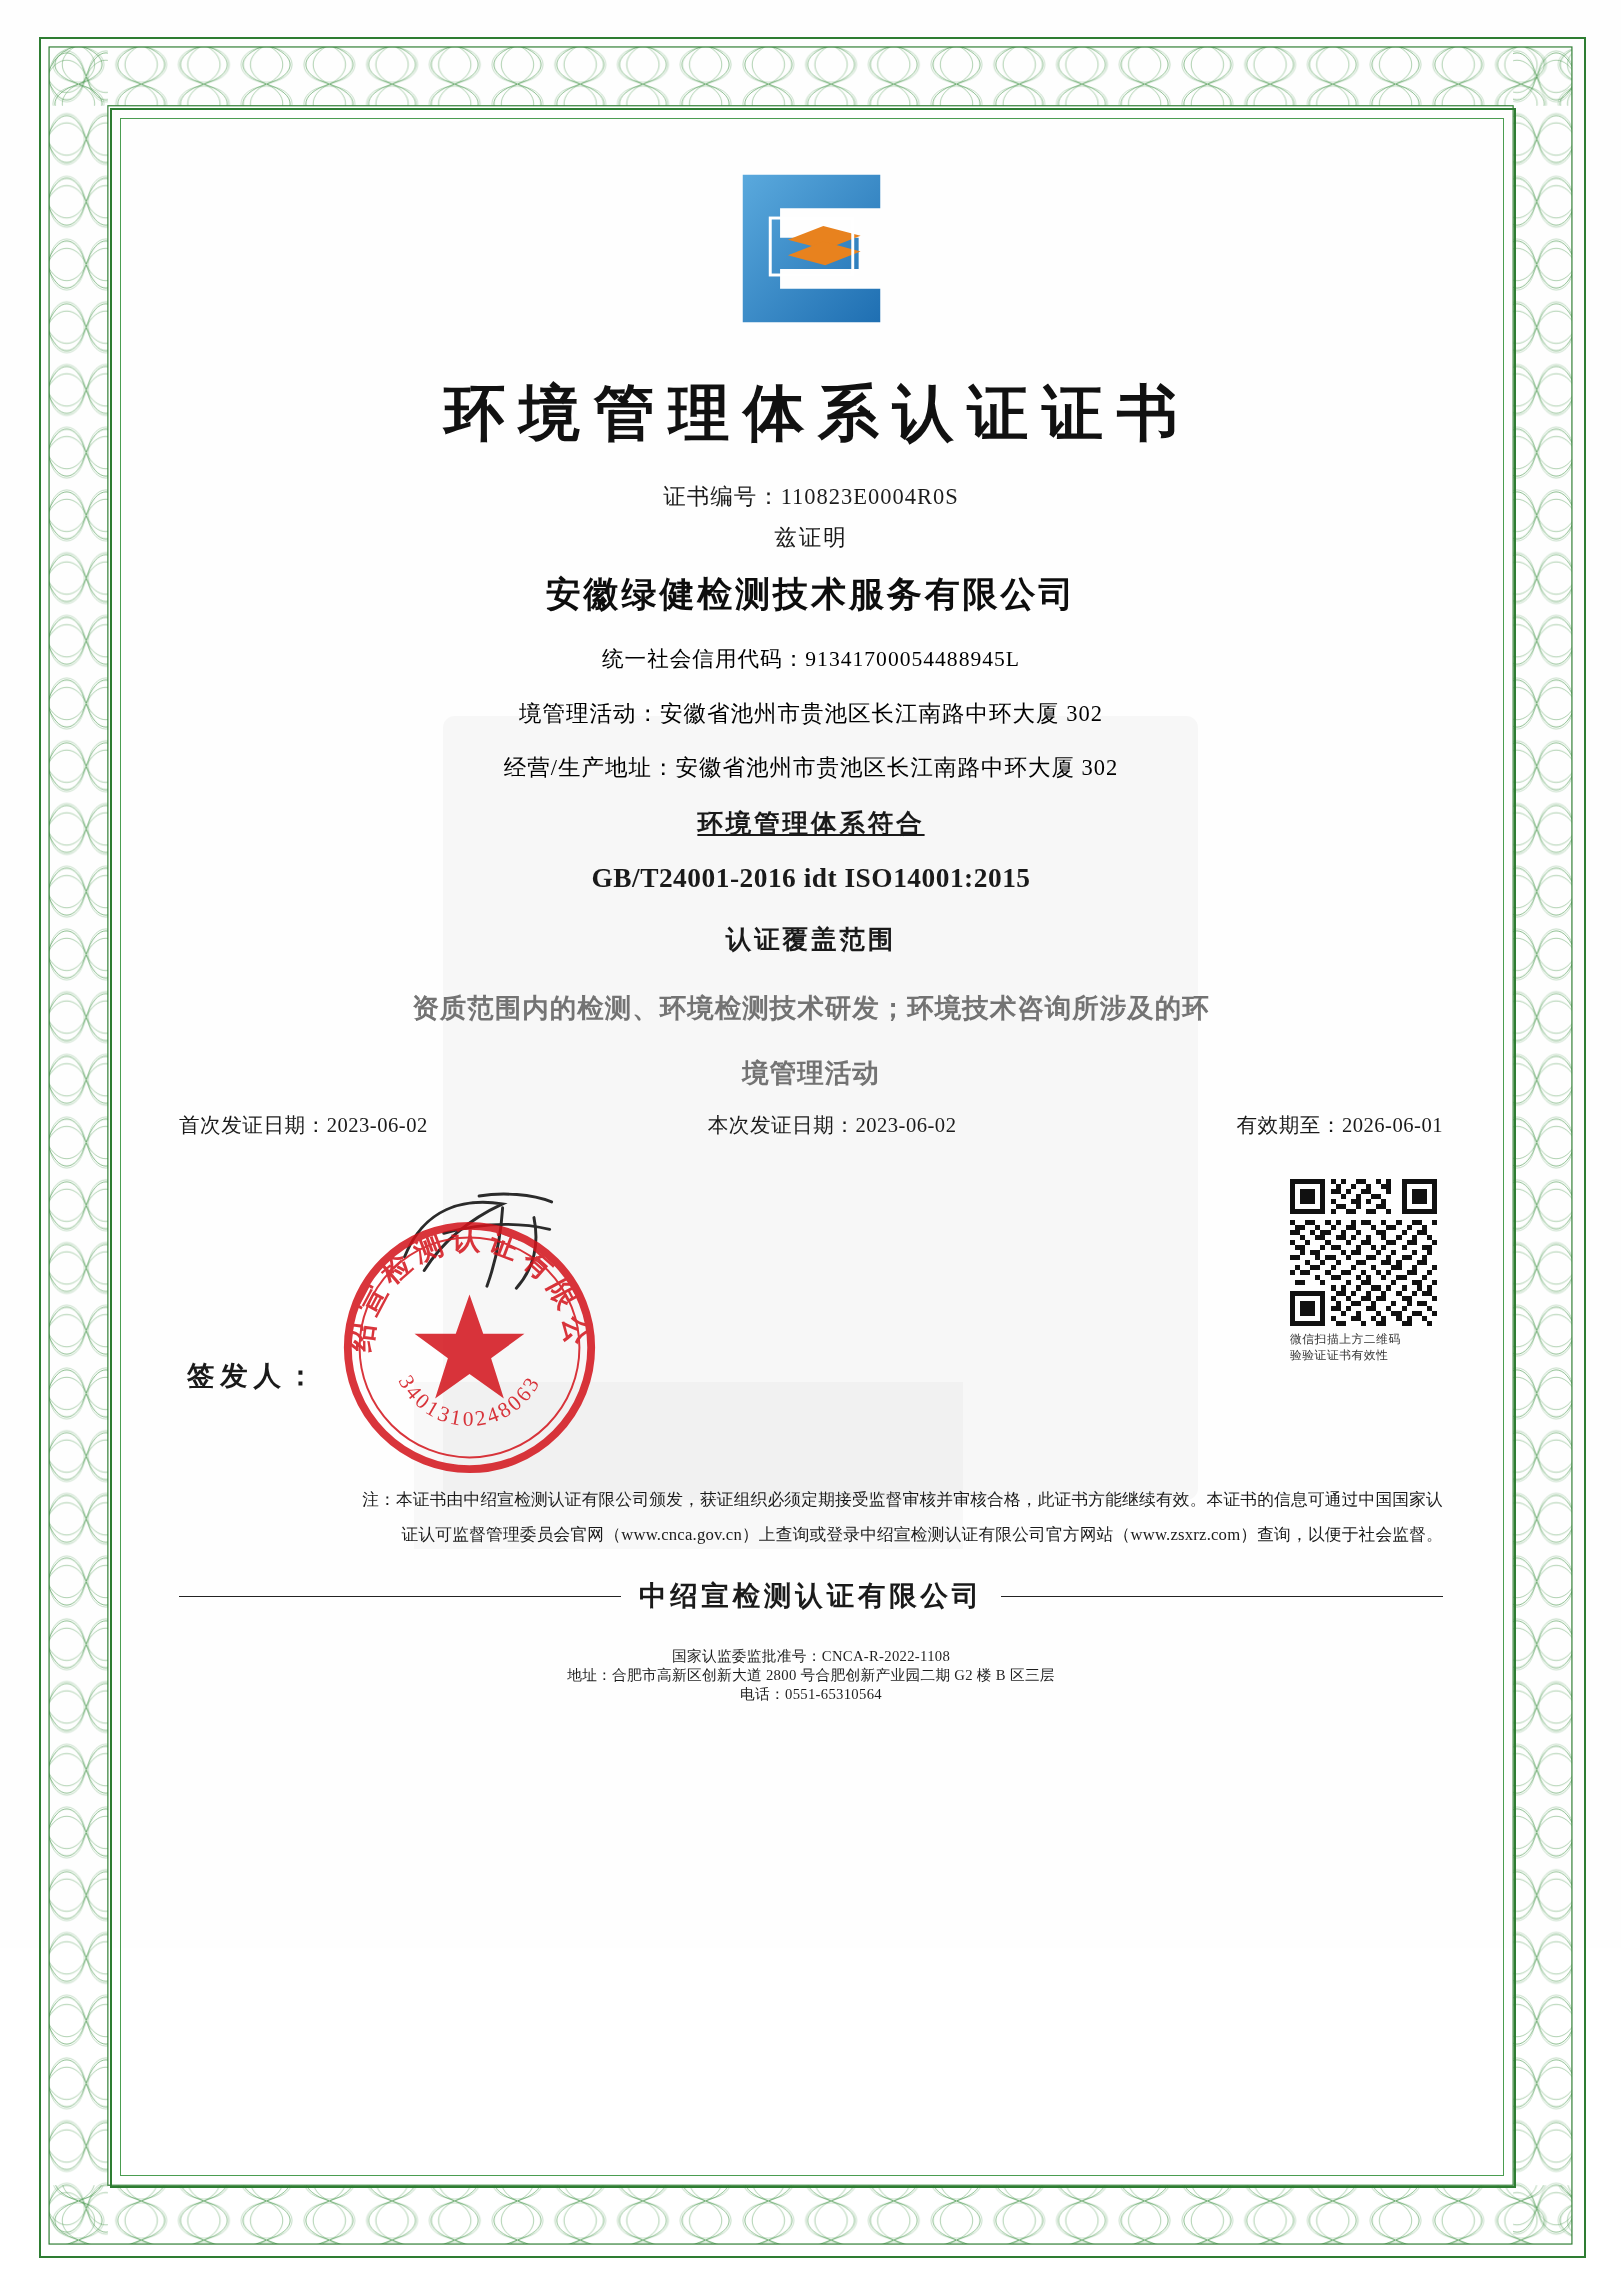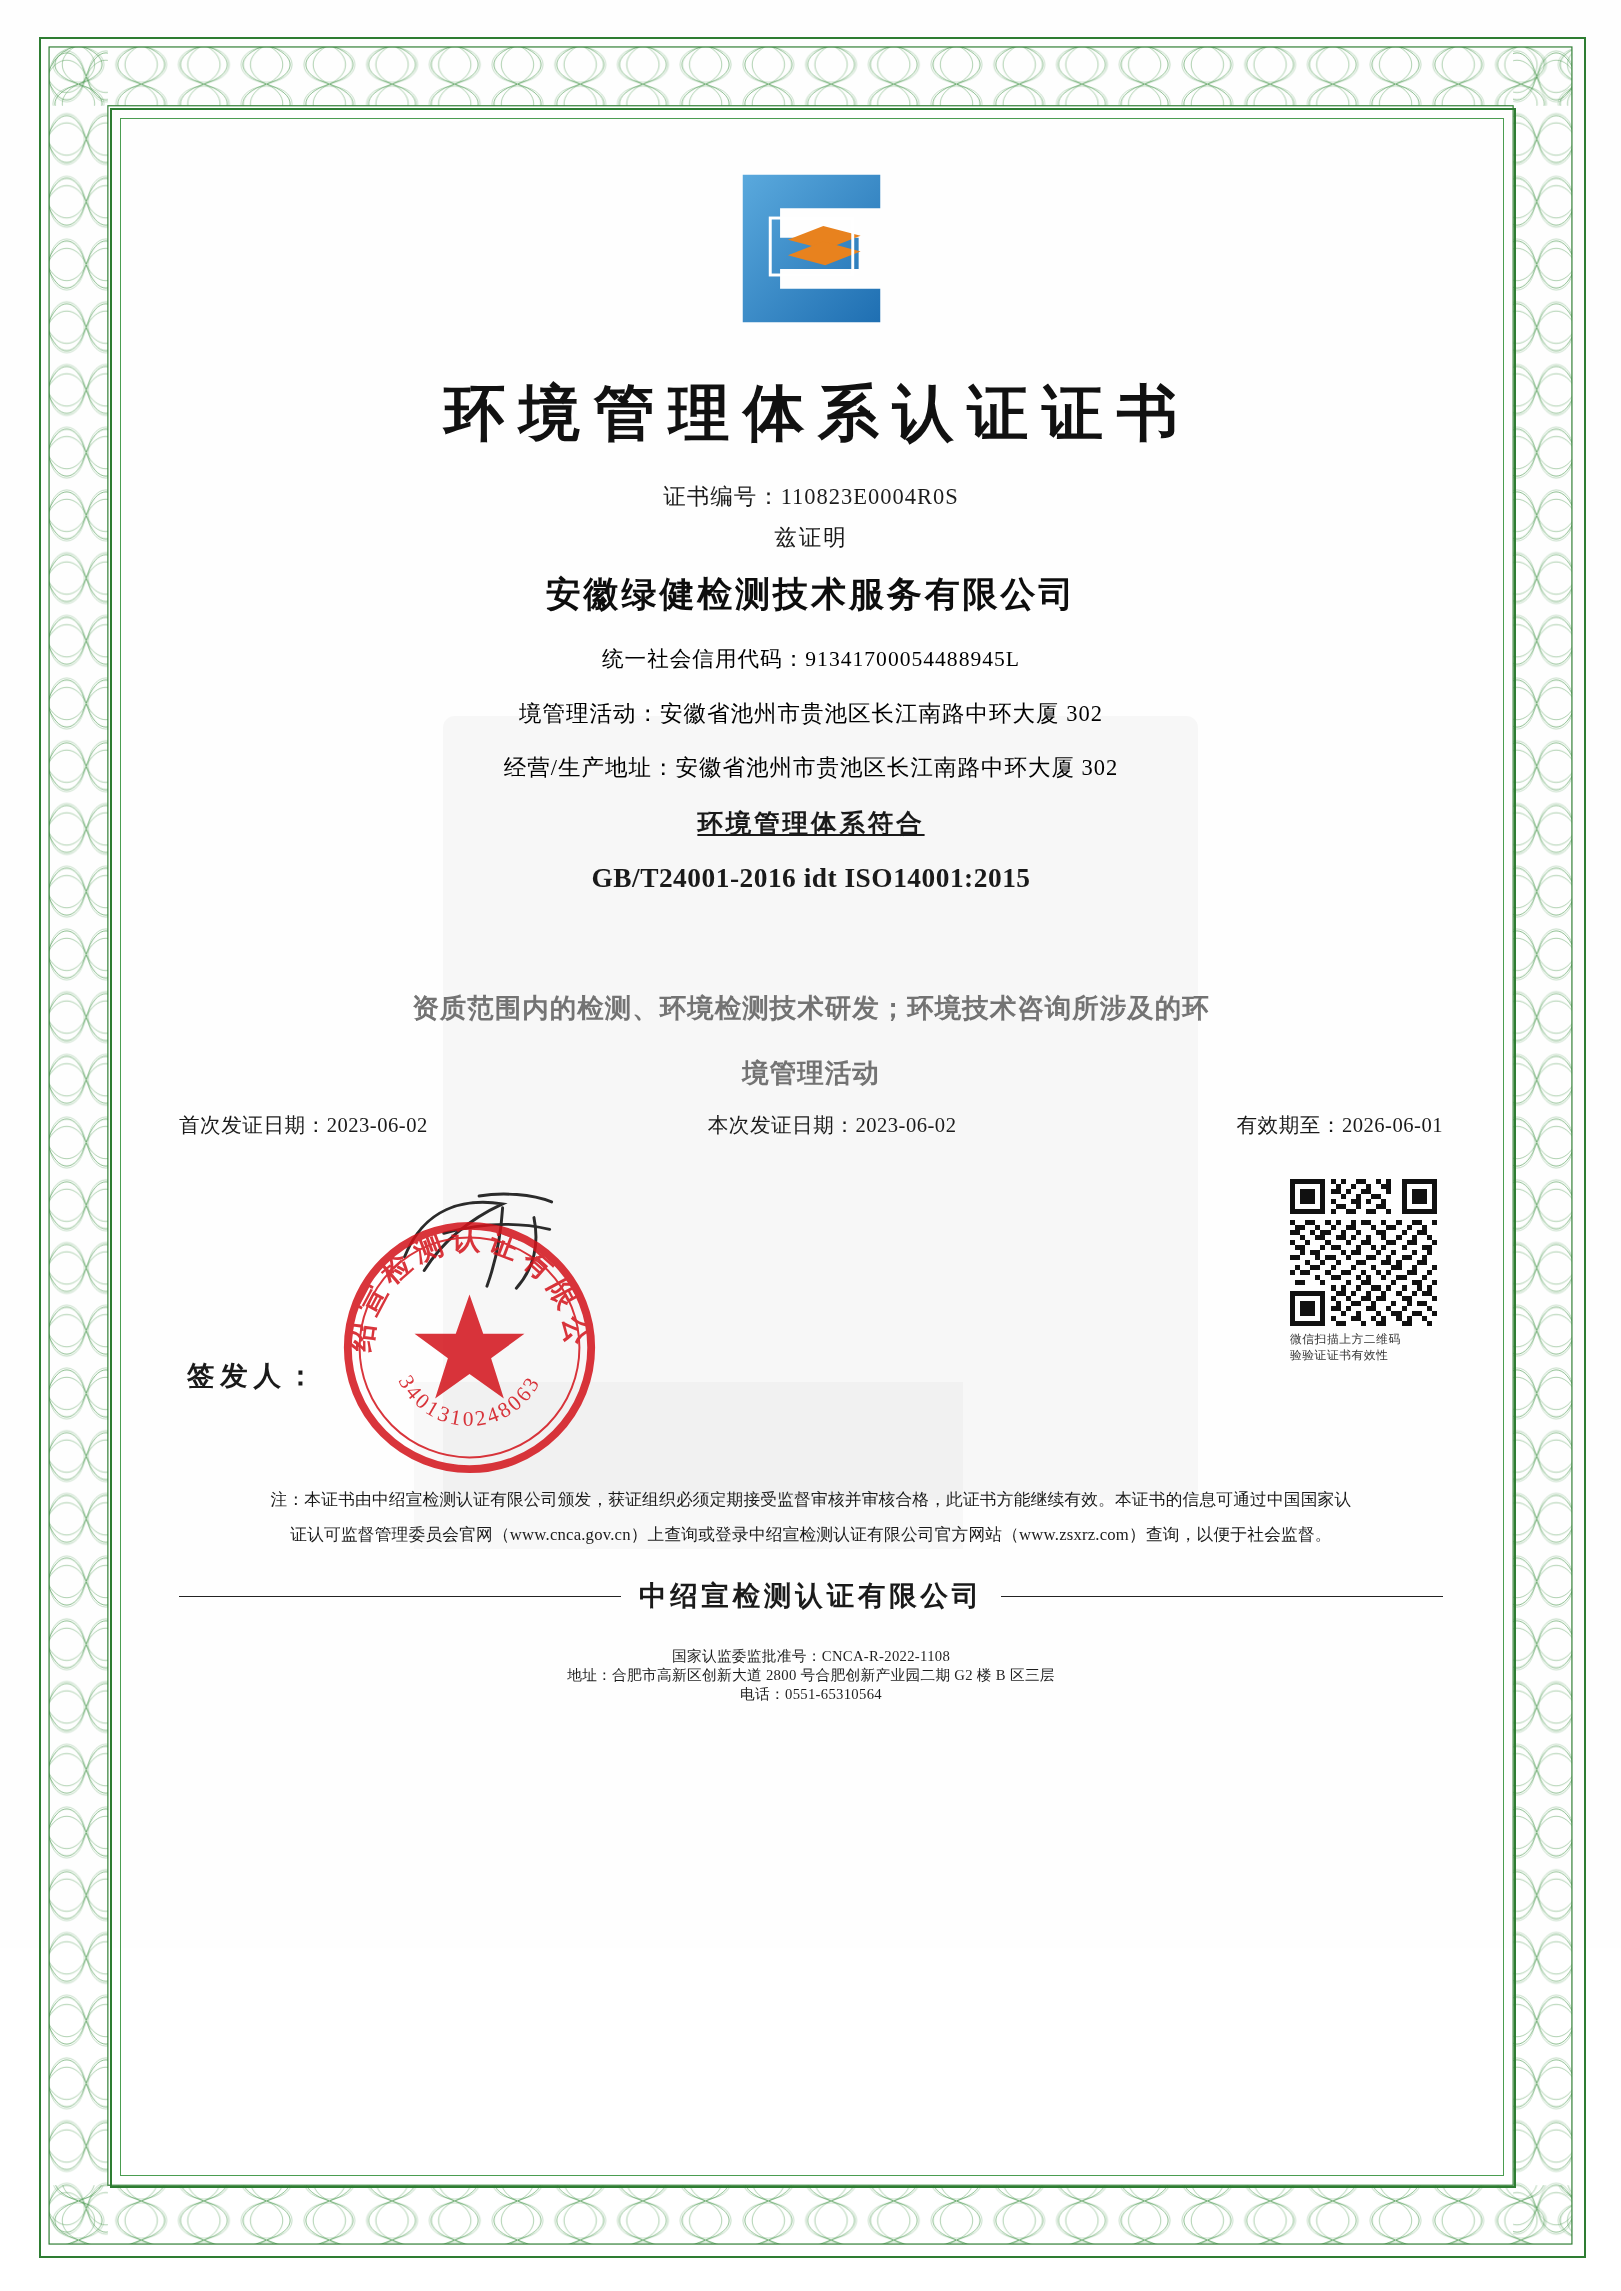--- a/index.html
+++ b/index.html
@@ -243,21 +243,21 @@
     height: 263px;
     pointer-events: none;
   }
 
   .note {
     position: absolute;
     left: 59px; right: 59px;
     top: 1364px;
     font-size: 16.7px;
     line-height: 35px;
-    text-align: center;
+    text-align: right;
     color: #1a1a1a;
     letter-spacing: 0.2px;
   }
 
   .issuer-row {
     position: absolute;
     left: 59px; right: 59px;
     top: 1460px;
     display: flex;
     align-items: center;
@@ -362,20 +362,21 @@
     <div class="row-line r-reg">
       <span>境管理活动：</span><span>安徽省池州市贵池区长江南路中环大厦 302</span>
     </div>
 
     <div class="row-line r-prod">
       <span>经营/生产地址：</span><span>安徽省池州市贵池区长江南路中环大厦 302</span>
     </div>
 
     <div class="conform">环境管理体系符合</div>
     <div class="standard">GB/T24001-2016 idt ISO14001:2015</div>
+    <div class="scope-title">认证覆盖范围</div>
 
     <div class="scope-text">
       <div>资质范围内的检测、环境检测技术研发；环境技术咨询所涉及的环</div>
       <div>境管理活动</div>
     </div>
 
     <div class="dates">
       <div class="d-item">
         <span>首次发证日期：</span><span class="val">2023-06-02</span>
       </div>

